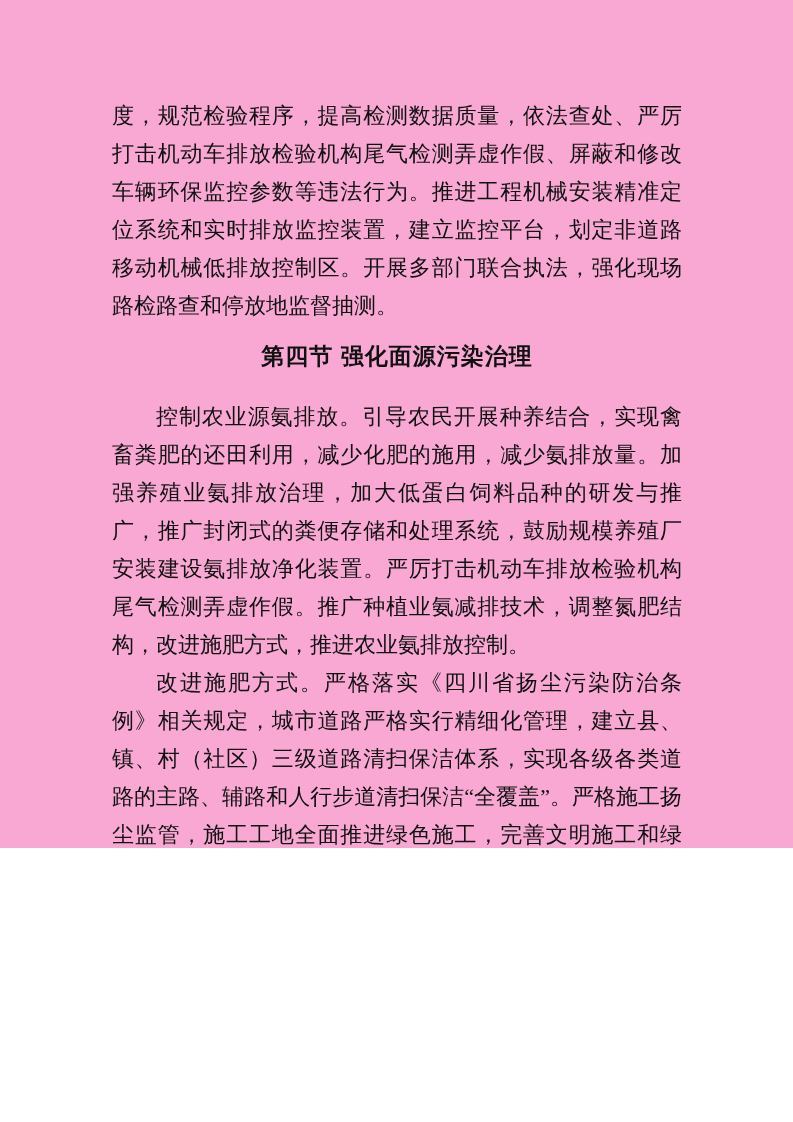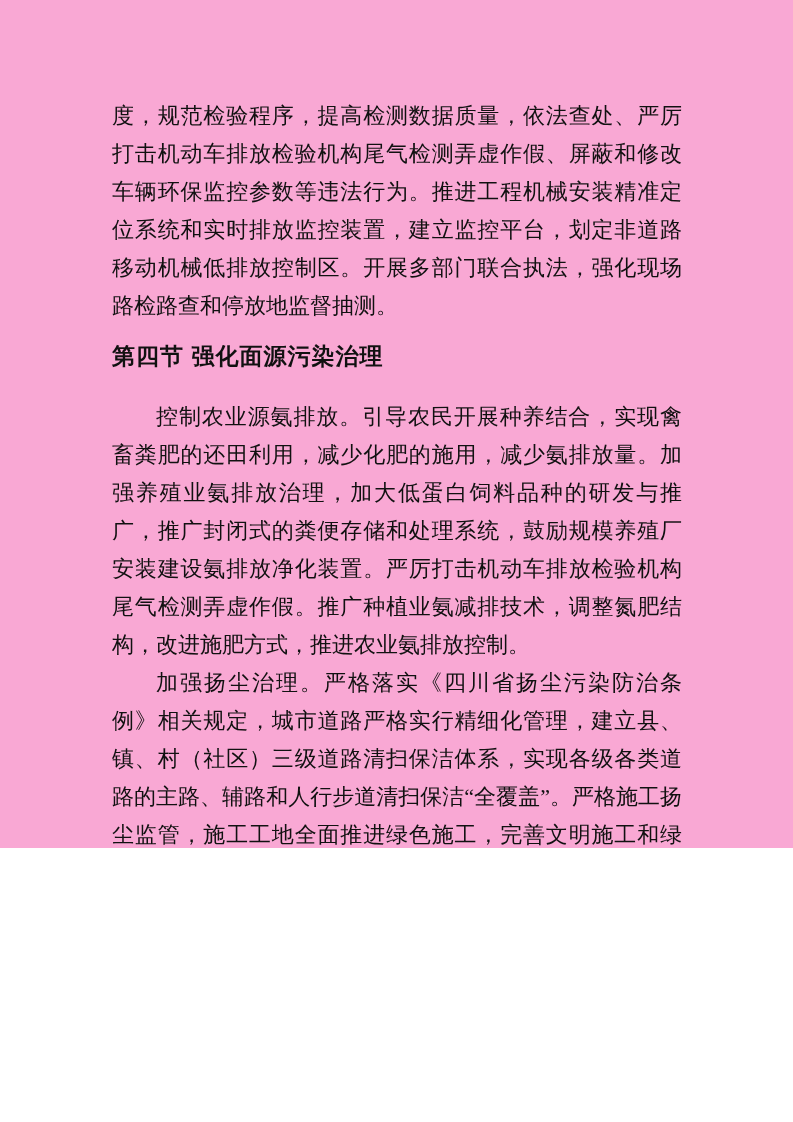--- a/index.html
+++ b/index.html
@@ -26,21 +26,21 @@
     text-align: justify;
     color: #111111;
   }
   .body-par.indent { text-indent: 2em; }
   .lead { font-weight: normal; }
   .section-heading {
     font-family: "Liberation Sans", "DejaVu Sans", sans-serif;
     font-size: 23px;
     font-weight: bold;
     line-height: 38px;
-    text-align: left;
+    text-align: center;
     letter-spacing: 1px;
     margin: 12px 0 23px 0;
     color: #111111;
   }
   .page-number {
     position: absolute;
     left: 148px;
     top: 1011px;
     font-size: 19px;
     letter-spacing: 3px;
@@ -53,18 +53,18 @@
 
 <div class="page">
   <div class="content">
 
     <p class="body-par">度，规范检验程序，提高检测数据质量，依法查处、严厉打击机动车排放检验机构尾气检测弄虚作假、屏蔽和修改车辆环保监控参数等违法行为。推进工程机械安装精准定位系统和实时排放监控装置，建立监控平台，划定非道路移动机械低排放控制区。开展多部门联合执法，强化现场路检路查和停放地监督抽测。</p>
 
     <h2 class="section-heading">第四节 强化面源污染治理</h2>
 
     <p class="body-par indent"><span class="lead">控制农业源氨排放。</span><span>引导农民开展种养结合，实现禽畜粪肥的还田利用，减少化肥的施用，减少氨排放量。加强养殖业氨排放治理，加大低蛋白饲料品种的研发与推广，推广封闭式的粪便存储和处理系统，鼓励规模养殖厂安装建设氨排放净化装置。严厉打击机动车排放检验机构尾气检测弄虚作假。推广种植业氨减排技术，调整氮肥结构，改进施肥方式，推进农业氨排放控制。</span></p>
 
-    <p class="body-par indent"><span class="lead">加强扬尘治理。</span><span>严格落实《四川省扬尘污染防治条例》相关规定，城市道路严格实行精细化管理，建立县、镇、村（社区）三级道路清扫保洁体系，实现各级各类道路的主路、辅路和人行步道清扫保洁“全覆盖”。严格施工扬尘监管，施工工地全面推进绿色施工，完善文明施工和绿色施工管理工作制度建设，严格落实“六个百分之百”和“门前三包”的扬尘防治要求，加大对数据超标和安装不规范行为的惩处力度。加强铁路、公路、港口等货物运输管理，采取有效的封闭措施减少扬尘污染，无法封闭的应建设防风抑尘设施。</span></p>
+    <p class="body-par indent"><span class="lead">改进施肥方式。</span><span>严格落实《四川省扬尘污染防治条例》相关规定，城市道路严格实行精细化管理，建立县、镇、村（社区）三级道路清扫保洁体系，实现各级各类道路的主路、辅路和人行步道清扫保洁“全覆盖”。严格施工扬尘监管，施工工地全面推进绿色施工，完善文明施工和绿色施工管理工作制度建设，严格落实“六个百分之百”和“门前三包”的扬尘防治要求，加大对数据超标和安装不规范行为的惩处力度。加强铁路、公路、港口等货物运输管理，采取有效的封闭措施减少扬尘污染，无法封闭的应建设防风抑尘设施。</span></p>
 
   </div>
 
   <div class="page-number">— 36 —</div>
 </div>
 
 </body></html>

